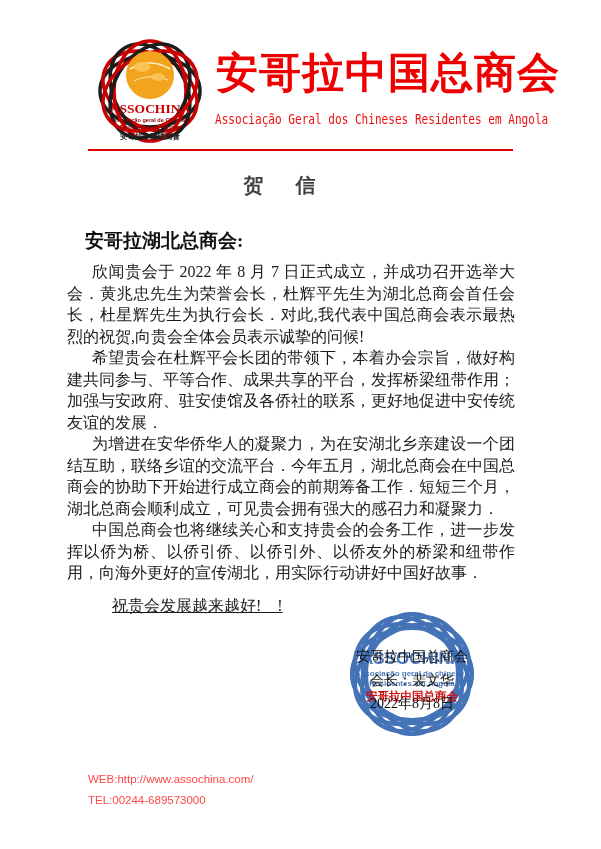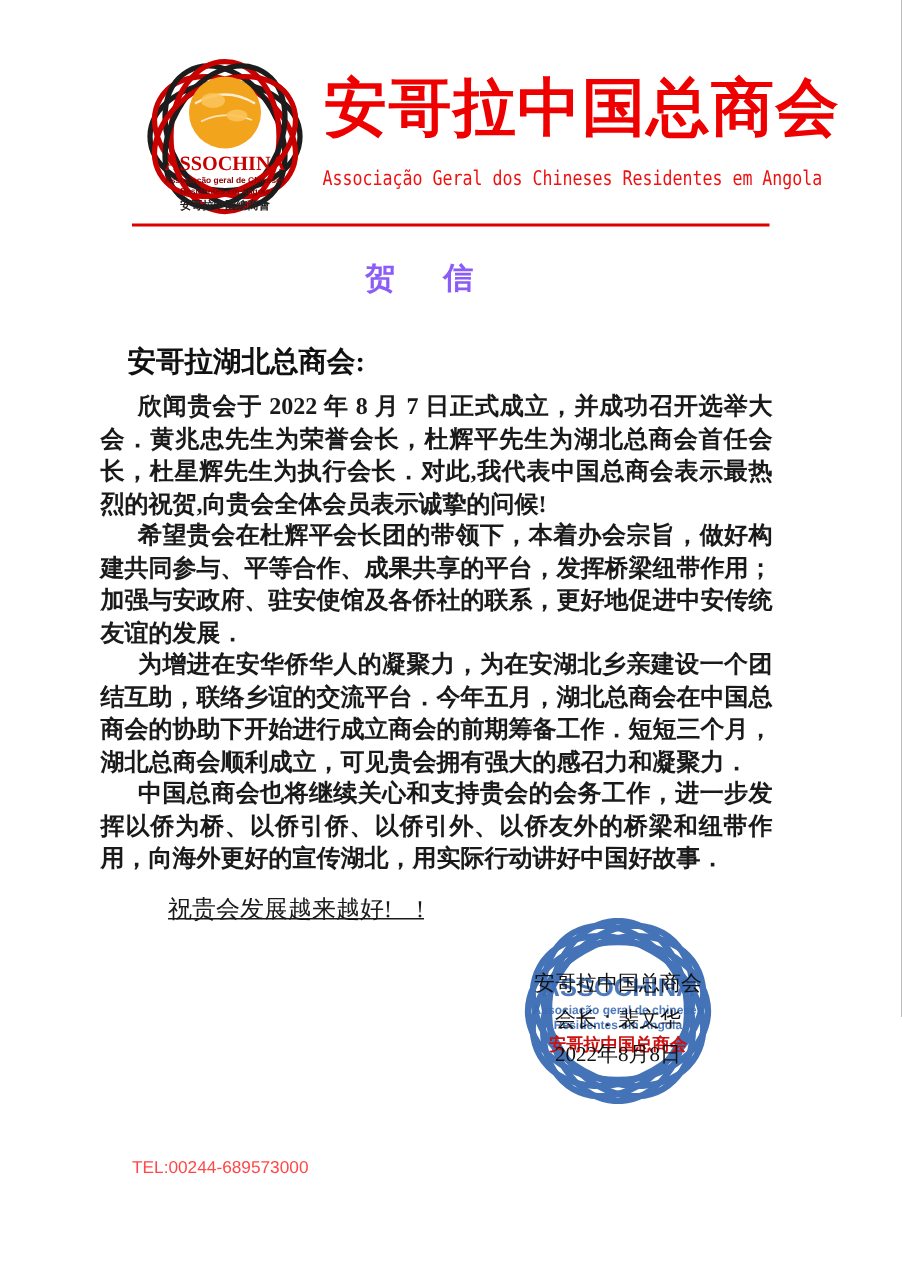--- a/index.html
+++ b/index.html
@@ -21,32 +21,32 @@
     font-size:13.5px;color:#ee1111;white-space:nowrap;
     transform:scaleX(0.82);transform-origin:left top;line-height:1.4;
   }
   #header-rule{
     position:absolute;left:88px;top:149px;width:425px;height:2px;
     background:#dd0000;
   }
   
   #letter-heading{
     position:absolute;left:0;top:172px;width:565px;text-align:center;
-    font-size:20px;font-weight:bold;color:#8b5cf6;letter-spacing:6px;
+    font-size:20px;font-weight:bold;color:#404040;letter-spacing:6px;
   }
   #salutation{
     position:absolute;left:85px;top:228px;
     font-size:19px;font-weight:bold;color:#111;
   }
   #body-text{
     position:absolute;left:67px;top:261px;width:448px;
     font-size:16px;line-height:21.5px;color:#1a1a1a;
     text-align:justify;
   }
-  #body-text p{margin:0;text-indent:25px;font-weight:bold;}
+  #body-text p{margin:0;text-indent:25px;}
   #closing-line{
     position:absolute;left:67px;top:596px;width:448px;
     font-size:16px;color:#1a1a1a;text-indent:45px;text-decoration:underline;
   }
   
   #seal{position:absolute;left:344px;top:612px;width:136px;height:124px;}
   #signature-block{
     position:absolute;left:342px;top:645px;width:140px;
     text-align:center;color:#111;font-size:14px;line-height:23.5px;
     white-space:nowrap;
@@ -116,16 +116,17 @@
     <text x="68" y="88" text-anchor="middle" font-family="Liberation Serif, serif" font-size="11.5" font-weight="bold" fill="#cc1111">安哥拉中国总商会</text>
   </svg>
 
   <div id="signature-block">
     <div>安哥拉中国总商会</div>
     <div>会长：裴文华</div>
     <div>2022年8月8日</div>
   </div>
 
   <div id="footer">
+    <div>WEB:http://www.assochina.com/</div>
     <div>TEL:00244-689573000</div>
   </div>
 
 </div>
 
 </body></html>

